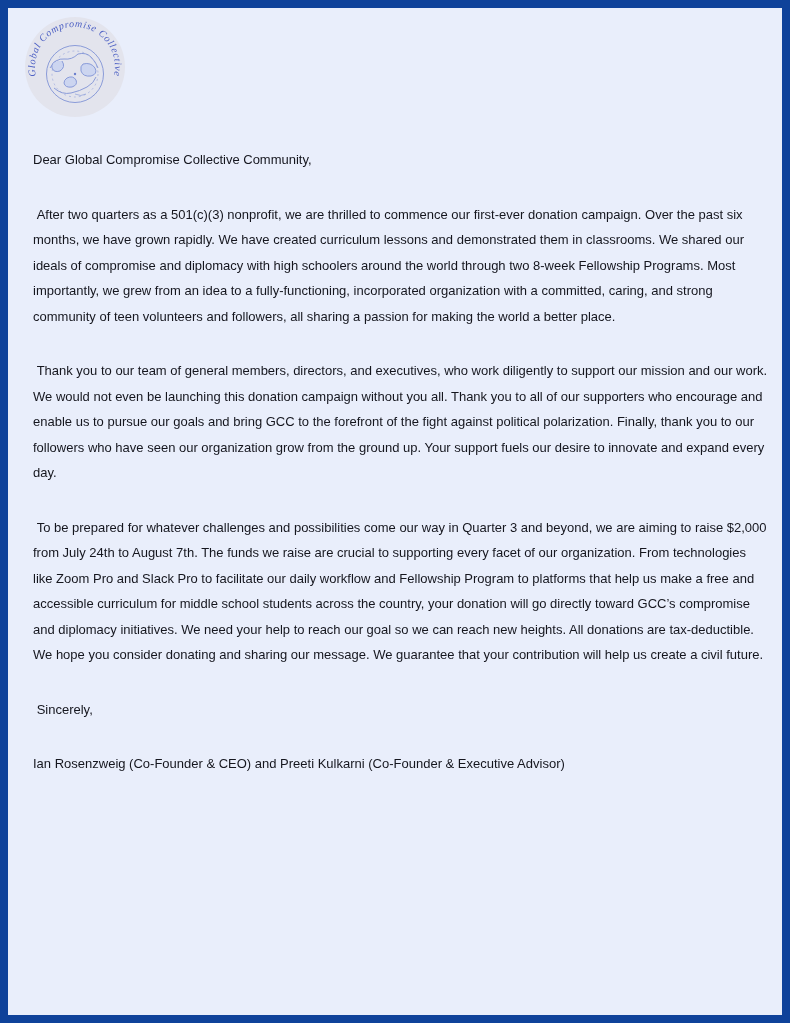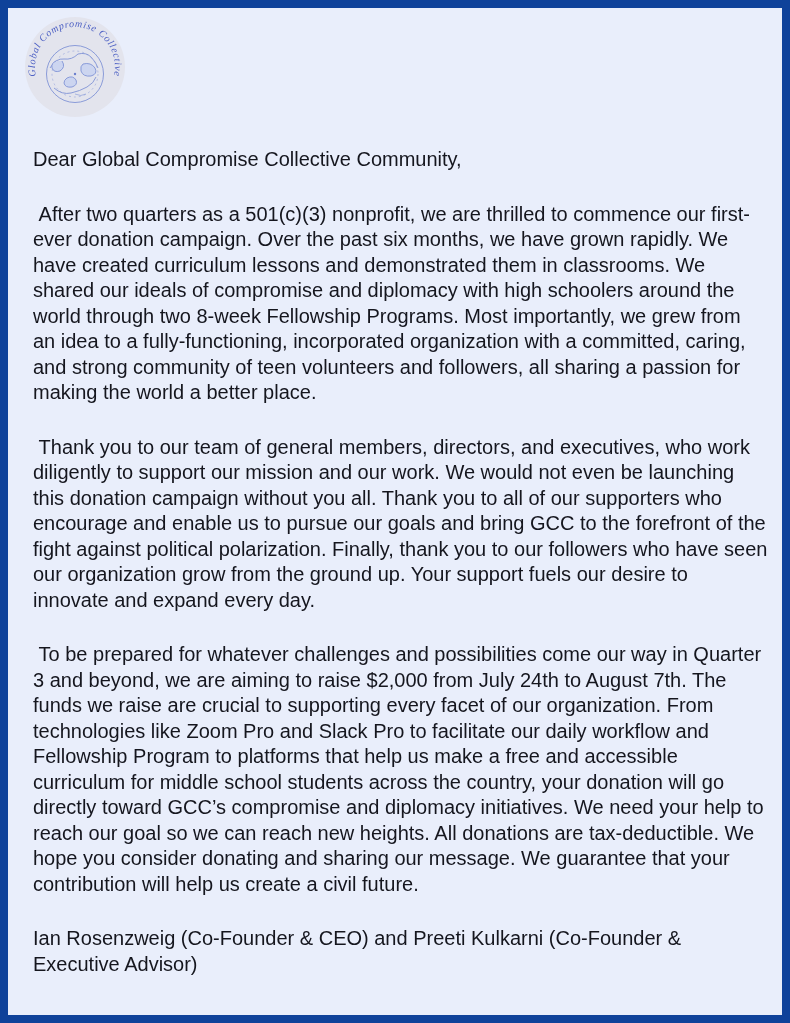--- a/index.html
+++ b/index.html
@@ -18,21 +18,21 @@
     color: #15161e;
     overflow: hidden;
   }
   .logo {
     width: 100px;
     height: 100px;
     margin: 0;
   }
   .letter {
     margin: 30px 0 0 8px;
-    font-size: 20px;
+    font-size: 13px;
     line-height: 25.5px;
   }
   .letter p {
     margin: 0 0 29px 0;
     white-space: pre-wrap;
   }
   .letter p.signature {
     font-weight: 400;
   }
 </style>
@@ -60,16 +60,17 @@
         <textPath href="#logo-arc" startOffset="50%" text-anchor="middle">Global Compromise Collective</textPath>
       </text>
     </svg>
   </div>
 
   <div class="letter">
     <p>Dear Global Compromise Collective Community,</p>
     <p> After two quarters as a 501(c)(3) nonprofit, we are thrilled to commence our first-ever donation campaign. Over the past six months, we have grown rapidly. We have created curriculum lessons and demonstrated them in classrooms. We shared our ideals of compromise and diplomacy with high schoolers around the world through two 8-week Fellowship Programs. Most importantly, we grew from an idea to a fully-functioning, incorporated organization with a committed, caring, and strong community of teen volunteers and followers, all sharing a passion for making the world a better place.</p>
     <p> Thank you to our team of general members, directors, and executives, who work diligently to support our mission and our work. We would not even be launching this donation campaign without you all. Thank you to all of our supporters who encourage and enable us to pursue our goals and bring GCC to the forefront of the fight against political polarization. Finally, thank you to our followers who have seen our organization grow from the ground up. Your support fuels our desire to innovate and expand every day.</p>
     <p> To be prepared for whatever challenges and possibilities come our way in Quarter 3 and beyond, we are aiming to raise $2,000 from July 24th to August 7th. The funds we raise are crucial to supporting every facet of our organization. From technologies like Zoom Pro and Slack Pro to facilitate our daily workflow and Fellowship Program to platforms that help us make a free and accessible curriculum for middle school students across the country, your donation will go directly toward GCC’s compromise and diplomacy initiatives. We need your help to reach our goal so we can reach new heights. All donations are tax-deductible. We hope you consider donating and sharing our message. We guarantee that your contribution will help us create a civil future.</p>
+    <p> Sincerely,</p>
     <p class="signature">Ian Rosenzweig (Co-Founder &amp; CEO) and Preeti Kulkarni (Co-Founder &amp; Executive Advisor)</p>
   </div>
 
 </div>
 
 </body></html>

